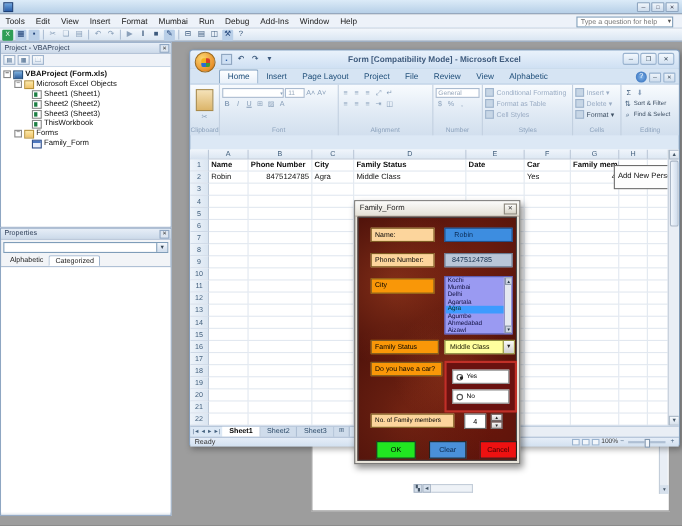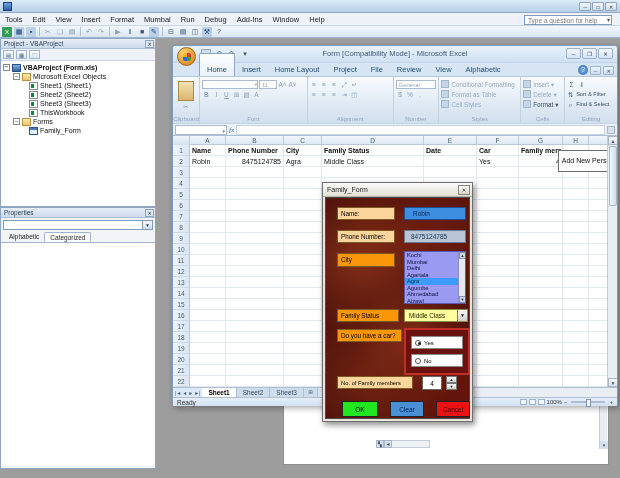--- a/index.html
+++ b/index.html
@@ -64,35 +64,35 @@
   .bg-vscroll{position:absolute;right:1px;top:1px;width:8px;height:44px;background:#e9eef5;border-left:1px solid #c3cdd9;}
   .bg-vscroll:after{content:"▾";position:absolute;bottom:0;left:0;width:8px;height:8px;font-size:5px;text-align:center;line-height:8px;color:#456;background:#d6e0ec;}
   .bg-hscroll{position:absolute;left:92px;bottom:16px;width:54px;height:8px;display:flex;}
   .bg-hs-box{width:8px;height:8px;background:#d6e0ec;border:1px solid #a9b6c6;font-size:5px;line-height:7px;text-align:center;color:#456;}
   .bg-hs-track{flex:1;background:#eef2f7;border:1px solid #c3cdd9;border-left:none;}
 
   
   .excel-window{position:absolute;left:172px;top:45px;width:446px;height:360px;
     background:#dce8f5;border:1px solid #7e9bbd;border-radius:3px 3px 0 0;box-shadow:2px 3px 6px rgba(0,0,0,.35);}
   .xl-titlebar{position:absolute;left:0;top:0;right:0;height:17px;background:linear-gradient(#e9f2fb,#cfe0f3);
-    border-radius:3px 3px 0 0;border-bottom:1px solid #c2d4e8;}
+    border-radius:3px 3px 0 0;border-bottom:1px solid #c2d4e8;font-weight:bold;}
   .office-btn{position:absolute;left:4px;top:1px;width:19px;height:19px;border-radius:50%;
     background:radial-gradient(circle at 35% 30%,#fbd66f,#e8912d 70%,#b95f10);border:1px solid #9a6a1e;z-index:5;}
   .office-btn:after{content:"";position:absolute;left:5px;top:5px;width:8px;height:8px;border-radius:2px;
     background:conic-gradient(#d83b2a 0 90deg,#3f9c35 90deg 180deg,#2b6bd3 180deg 270deg,#f2b21d 270deg);}
   .qat{position:absolute;left:28px;top:3px;display:flex;gap:3px;font-size:7px;color:#3c5a7d;}
   .qi{width:10px;height:10px;text-align:center;line-height:10px;}
   .qi.save{background:#cfe0f3;border:1px solid #8fa6c0;color:#2b5ea8;font-size:5px;}
   .xl-title{position:absolute;left:0;right:0;top:3px;text-align:center;font-size:7.5px;color:#3f5b7d;}
   .xl-winbtns{position:absolute;right:4px;top:2px;display:flex;gap:1px;}
   .xwb{width:15px;height:11px;background:linear-gradient(#f3f8fd,#d3e2f2);border:1px solid #9ab3cf;border-radius:2px;
     font-size:5.5px;line-height:10px;text-align:center;color:#345;}
   .xl-tabrow{position:absolute;left:0;top:17px;right:0;height:14px;background:#d6e4f3;border-bottom:1px solid #b5c8de;
     display:flex;align-items:flex-end;padding-left:26px;}
-  .rtab{font-size:7.5px;color:#1f4e79;padding:11px 7px 2px 7px;}
+  .rtab{font-size:7.5px;color:#1f4e79;padding:1px 7px 2px 7px;}
   .rtab.sel{background:linear-gradient(#fdfeff,#e8f0f9);border:1px solid #8ca8c5;border-bottom:none;border-radius:2px 2px 0 0;}
   .tab-right{position:absolute;right:3px;top:19px;display:flex;gap:2px;align-items:center;}
   .helpcirc{width:10px;height:10px;border-radius:50%;background:radial-gradient(#7fb3ea,#2a65b4);color:#fff;
     font-size:6.5px;line-height:10px;text-align:center;}
   .twb{width:11px;height:9px;background:linear-gradient(#eef4fa,#cfdded);border:1px solid #9ab3cf;font-size:5px;
     line-height:8px;text-align:center;color:#345;border-radius:1px;}
   .xl-ribbon{position:absolute;left:0;top:31px;right:0;height:46px;display:flex;
     background:linear-gradient(#f8fbfe,#dfe9f4 60%,#d2dfee);}
   .rgroup{position:relative;border-right:1px solid #c2d0e0;height:100%;padding:2px 2px 9px 2px;overflow:hidden;}
   .rglabel{position:absolute;left:0;right:0;bottom:1px;text-align:center;font-size:6px;color:#8da3bd;white-space:nowrap;}
@@ -345,21 +345,21 @@
       <div class="xl-winbtns">
         <span class="xwb">─</span>
         <span class="xwb">❐</span>
         <span class="xwb">✕</span>
       </div>
     </div>
 
     <div class="xl-tabrow">
         <div class="rtab i0 sel">Home</div>
         <div class="rtab i1">Insert</div>
-        <div class="rtab i2">Home Layout</div>
+        <div class="rtab i2">Page Layout</div>
         <div class="rtab i3">Project</div>
         <div class="rtab i4">File</div>
         <div class="rtab i5">Review</div>
         <div class="rtab i6">View</div>
         <div class="rtab i7">Alphabetic</div>
       </div>
     <div class="tab-right">
       <span class="helpcirc">?</span>
       <span class="twb">─</span>
       <span class="twb">✕</span>
@@ -451,28 +451,20 @@
             <span>Sort &amp; Filter</span>
           </div>
         <div class="txtbtn dk" style="font-size:5.6px">
             <span class="mi dk" style="width:7px">⌕</span>
             <span>Find &amp; Select</span>
           </div>
         <div class="rglabel">Editing</div>
       </div>
     </div>
 
-    <div class="xl-fbar">
-      <span class="namebox">
-          <span class="dd">▾</span>
-        </span>
-      <span class="fx">fx</span>
-      <span class="ffield"></span>
-      <span class="fbtn"></span>
-    </div>
 
     <div class="xl-sheet">
       <div class="sheet-inner">
         <div class="chrow">
           <span class="corner"></span>
           <span style="display:flex">
               <div class="chcell i0">A</div>
               <div class="chcell i1">B</div>
               <div class="chcell i2">C</div>
               <div class="chcell i3">D</div>

